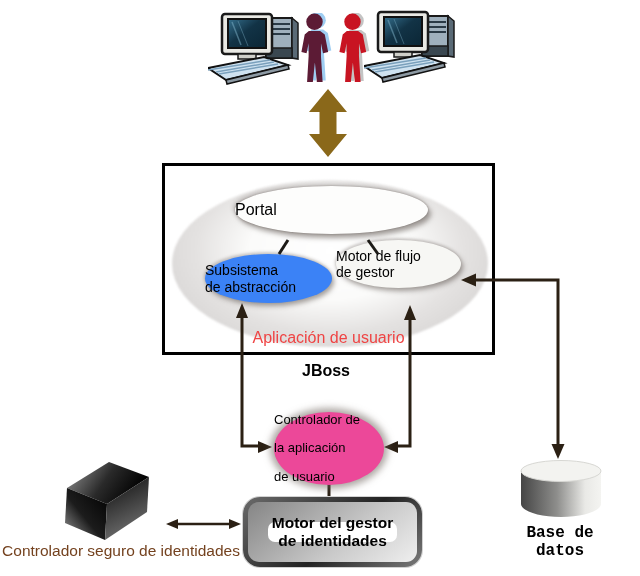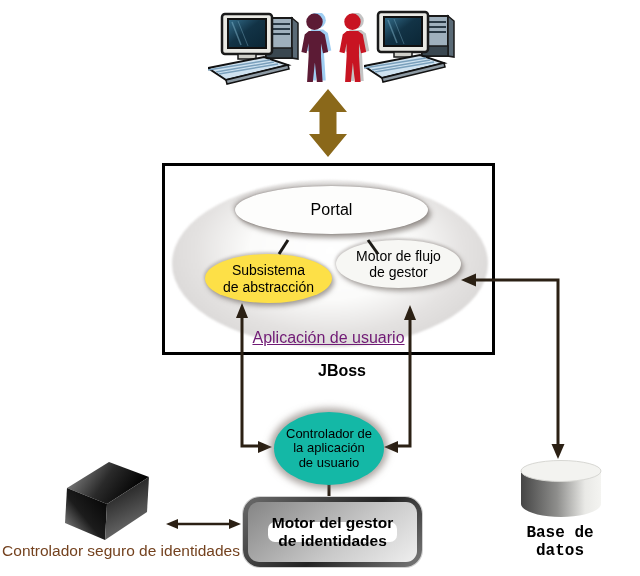--- a/index.html
+++ b/index.html
@@ -12,51 +12,51 @@
   .jboss-box{
     left:162px;top:163px;width:333px;height:192px;
     border:3px solid #000;box-sizing:border-box;background:#fff;
   }
   .big-ellipse{
     left:172px;top:180px;width:316px;height:167px;border-radius:50%;
     background:radial-gradient(ellipse at 50% 42%, #ffffff 0%, #fbfbfa 36%, #e4e2e1 60%, #d9d7d6 78%, #eeedec 93%, #f9f9f8 100%);
     filter:blur(1px);
   }
   .oval{
-    border-radius:50%;display:flex;flex-direction:column;align-items:center;justify-content:center;
+    border-radius:50%;display:flex;flex-direction:column;align-items:flex-start;justify-content:center;
     text-align:center;box-sizing:border-box;
   }
   .portal-oval{
     left:235px;top:186px;width:193px;height:48px;background:#fdfdfc;
     box-shadow:3px 4px 5px rgba(75,65,60,.5), -2px -2px 4px rgba(75,65,60,.28), 0 0 2px rgba(75,65,60,.4);
     font-size:16px;
   }
   .sub-oval{
-    left:205px;top:254px;width:127px;height:49px;background:#fde047;
+    left:205px;top:254px;width:127px;height:49px;background:#3b82f6;
     box-shadow:2px 3px 5px rgba(75,65,60,.5), -1px -2px 3px rgba(75,65,60,.25);
     font-size:14px;line-height:1.15;
   }
   .flujo-oval{
     left:336px;top:240px;width:125px;height:48px;background:#f7f7f4;
     box-shadow:2px 3px 5px rgba(75,65,60,.5), -1px -2px 3px rgba(75,65,60,.25);
     font-size:14px;line-height:1.15;
   }
   .app-label{
     left:162px;top:329px;width:333px;text-align:center;
-    font-size:16px;color:#701a75;text-decoration:underline;
+    font-size:16px;color:#ef4444;
   }
   .jboss-label{
-    left:246px;top:362px;width:144px;text-align:center;
+    left:230px;top:362px;width:144px;text-align:center;
     font-size:16px;font-weight:bold;color:#000;padding-left:24px;
   }
   
   .controller-oval{
-    left:274px;top:412px;width:110px;height:73px;background:#14b8a6;
+    left:274px;top:412px;width:110px;height:73px;background:#ec4899;
     box-shadow:0 0 7px 4px rgba(105,95,88,.55);
-    font-size:13px;line-height:1.12;
+    font-size:13px;line-height:1.12;gap:14px;
   }
   
   .motor-box{
     left:243px;top:497px;width:179px;height:70px;border-radius:17px;box-sizing:border-box;
     background:linear-gradient(140deg,#6b6b6b,#232323 55%,#7a7a7a);
     box-shadow:0 0 0 1px #d2d2d2;padding:5px;
   }
   .motor-mid{
     width:100%;height:100%;border-radius:11px;box-sizing:border-box;
     background:linear-gradient(140deg,#858585,#c9c9c9 60%,#efefef);padding:20px;

